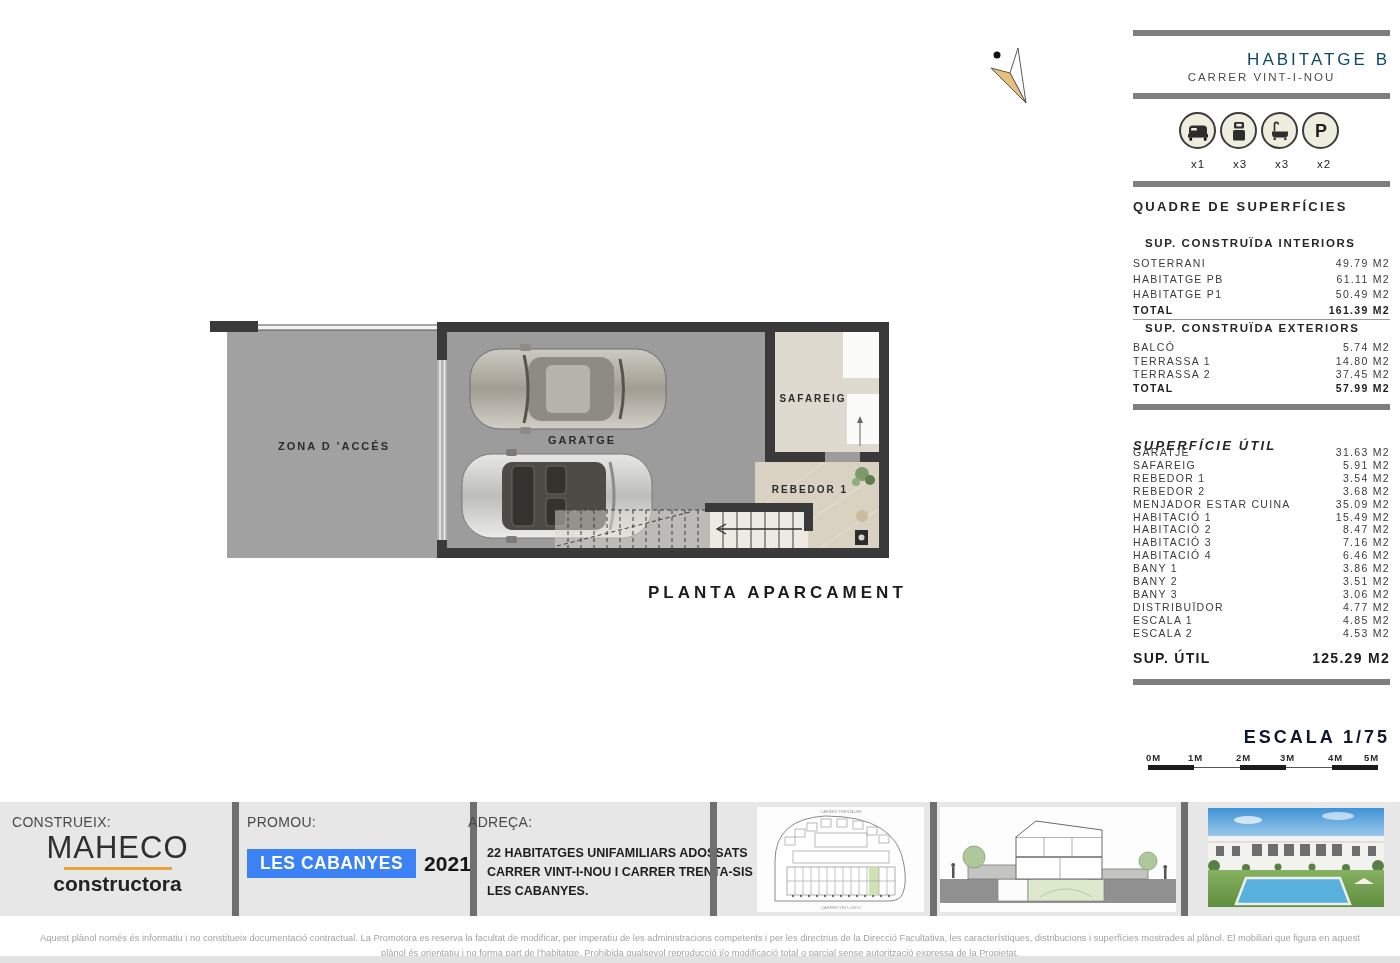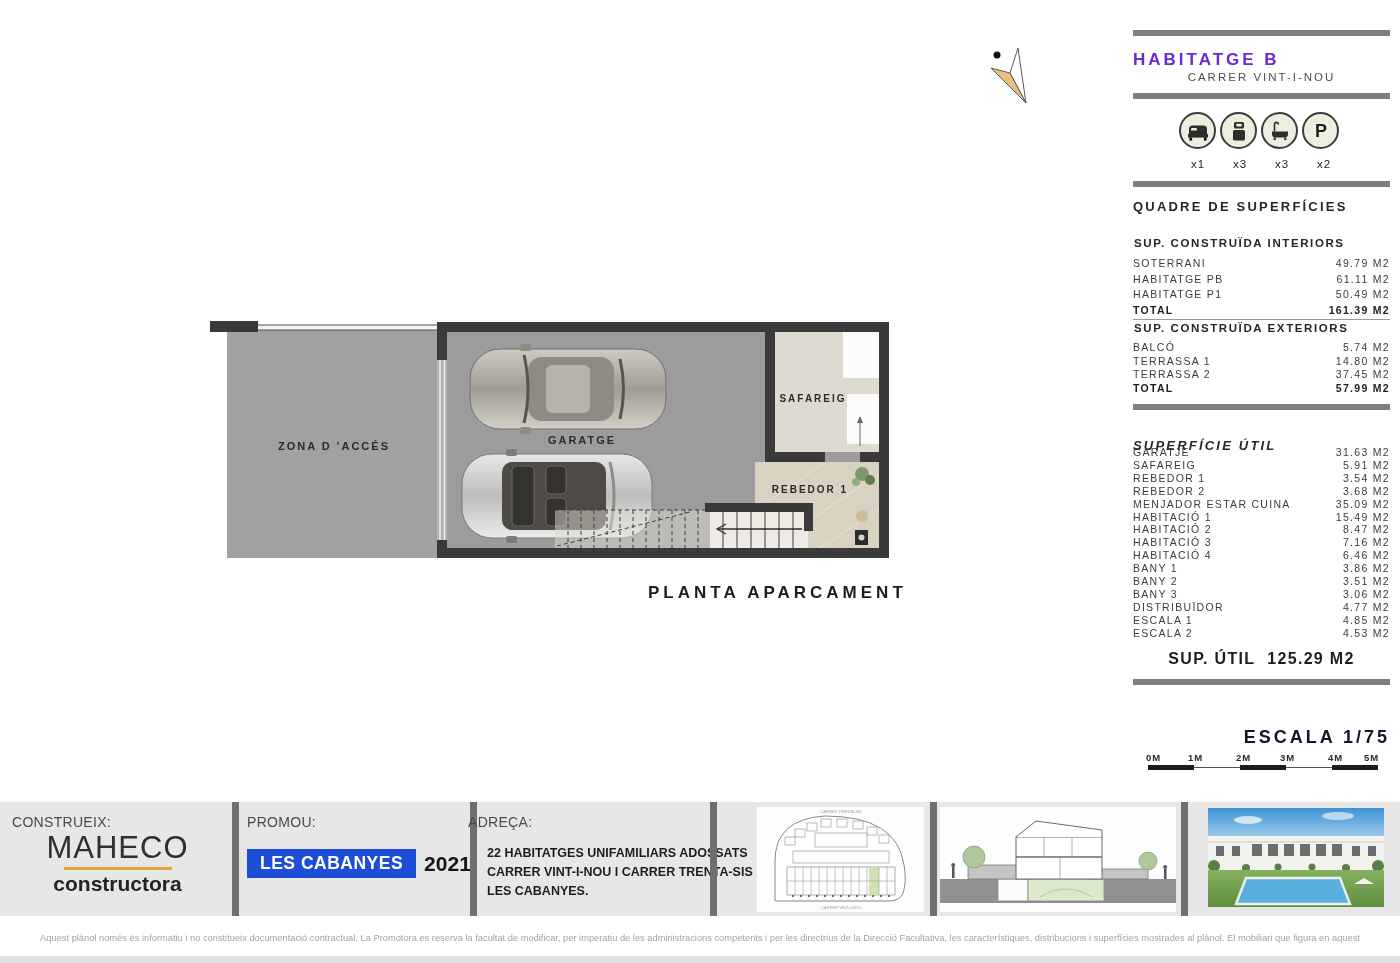--- a/index.html
+++ b/index.html
@@ -1,31 +1,31 @@
 <!DOCTYPE html>
 <html><head>
 <meta charset="utf-8">
 <style>
   html,body{margin:0;padding:0;background:#888;}
   .sheet{position:relative;width:1400px;height:963px;background:#ffffff;overflow:hidden;
          font-family:"Liberation Sans",sans-serif;margin:0 auto;}
   
   .sidebar{position:absolute;left:1133px;top:0;width:257px;height:800px;}
   .hbar{position:absolute;left:0;width:257px;height:6px;background:#7f7f7f;}
-  .sb-title{position:absolute;left:0;top:50px;width:257px;text-align:left;
-            font-size:17px;font-weight:bold;letter-spacing:3px;color:#6d28d9;}
+  .sb-title{position:absolute;left:0;top:50px;width:257px;text-align:right;
+            font-size:17px;font-weight:normal;letter-spacing:3px;color:#0c4a6e;}
   .sb-sub{position:absolute;left:0;top:71px;width:257px;text-align:center;
           font-size:11.5px;letter-spacing:2px;color:#4d4d4d;}
   .icon-row{position:absolute;left:46px;top:112px;display:flex;gap:4px;}
   .unit-icon{width:33px;height:33px;border-radius:50%;border:2.5px solid #3c3c3c;
              background:#edeedd;display:flex;align-items:center;justify-content:center;}
   .count-row{position:absolute;left:46px;top:158px;display:flex;gap:4px;}
   .count-row span{width:38px;text-align:center;font-size:11.5px;letter-spacing:1px;color:#222;}
   .sec-title{position:absolute;left:0;font-size:13px;font-weight:bold;letter-spacing:2.2px;color:#262626;}
-  .sec-head{position:absolute;left:1px;font-size:11.5px;font-weight:bold;letter-spacing:1.6px;color:#262626;}
+  .sec-head{position:absolute;left:12px;font-size:11.5px;font-weight:bold;letter-spacing:1.6px;color:#262626;}
   .rows{position:absolute;left:0;width:257px;}
   .trow{display:flex;justify-content:space-between;font-size:10.5px;letter-spacing:1.3px;color:#3b3b3b;}
   .rows.int .trow{line-height:15.5px;}
   .rows.ext .trow{line-height:13.5px;}
   .rows.util .trow{line-height:12.9px;}
   .trow.total{font-weight:bold;color:#1d1d1d;gap:12px;}
   .thinline{position:absolute;left:0;width:257px;height:1px;background:#9a9a9a;}
   .escala{position:absolute;left:0;top:727px;width:257px;text-align:right;
           font-size:18px;font-weight:bold;letter-spacing:3px;color:#0f172a;}
   .scalebar{position:absolute;left:15px;top:752px;width:230px;height:22px;}
@@ -39,21 +39,21 @@
               letter-spacing:4px;color:#1d1d1d;}
   
   .footer-band{position:absolute;left:0;top:802px;width:1400px;height:114px;background:#e7e7e7;}
   .vsep{position:absolute;top:0;width:7px;height:114px;background:#6f6f6f;}
   .panel-label{position:absolute;font-size:14px;color:#4a4a4a;letter-spacing:.3px;}
   .maheco{position:absolute;left:30px;top:30px;width:175px;text-align:center;}
   .maheco .brand{font-size:31px;letter-spacing:1px;color:#2f2f2f;line-height:32px;}
   .maheco .rule{width:108px;height:3px;background:#e9a23b;margin:3px auto 2px auto;}
   .maheco .sub{font-size:21px;font-weight:600;color:#232323;line-height:23px;}
   .promo-row{position:absolute;left:247px;top:47px;display:flex;align-items:center;}
-  .promo-box{background:#1d4ed8;color:#ffffff;font-weight:bold;font-size:17.5px;
+  .promo-box{background:#3b82f6;color:#ffffff;font-weight:bold;font-size:17.5px;
              letter-spacing:.5px;padding:4px 13px;}
   .promo-year{margin-left:8px;font-size:21px;font-weight:bold;color:#161616;}
   .addr{position:absolute;left:487px;top:42px;font-size:12.5px;font-weight:bold;
         color:#1d1d1d;line-height:19px;}
   .thumb{position:absolute;background:#fdfdfd;}
   
   .disclaimer{position:absolute;left:0;top:931px;width:1400px;text-align:center;
               font-size:9.3px;color:#a3a3a3;line-height:15px;}
   .bottom-strip{position:absolute;left:0;top:956px;width:1400px;height:7px;background:#e2e2e2;}
 </style>
@@ -320,21 +320,21 @@
       <div class="trow">
           <span>ESCALA 1</span>
           <span>4.85 M2</span>
         </div>
       <div class="trow">
           <span>ESCALA 2</span>
           <span>4.53 M2</span>
         </div>
     </div>
     <div class="rows" style="top:650px;">
-      <div class="trow total" style="font-size:16px;justify-content:center;">
+      <div class="trow total" style="font-size:14px;">
           <span>SUP. ÚTIL</span>
           <span>125.29 M2</span>
         </div>
     </div>
     <div class="hbar" style="top:679px;"></div>
 
     <div class="escala">ESCALA 1/75</div>
     <div class="scalebar">
       <span class="tick" style="left:-2px;">0M</span>
       <span class="tick" style="left:40px;">1M</span>
@@ -492,15 +492,16 @@
         <rect x="0" y="62" width="176" height="37" fill="url(#lawn)"></rect>
         <polygon points="38,70 132,70 142,96 28,96" fill="#58b0dc" stroke="#eeeeea" stroke-width="2.5"></polygon>
         <polygon points="146,76 166,76 156,70" fill="#f5f2ea"></polygon>
         <rect x="155" y="76" width="1.5" height="8" fill="#8a8a8a"></rect>
       </svg>
     </div>
   </div>
 
   <div class="disclaimer">
     <div>Aquest plànol només és informatiu i no constitueix documentació contractual. La Promotora es reserva la facultat de modificar, per imperatiu de les administracions competents i per les directrius de la Direcció Facultativa, les característiques, distribucions i superfícies mostrades al plànol. El mobiliari que figura en aquest</div>
+    <div>plànol és orientatiu i no forma part de l'habitatge. Prohibida qualsevol reproducció i/o modificació total o parcial sense autorització expressa de la Propietat.</div>
   </div>
   <div class="bottom-strip"></div>
 </div>
 
 </body></html>

